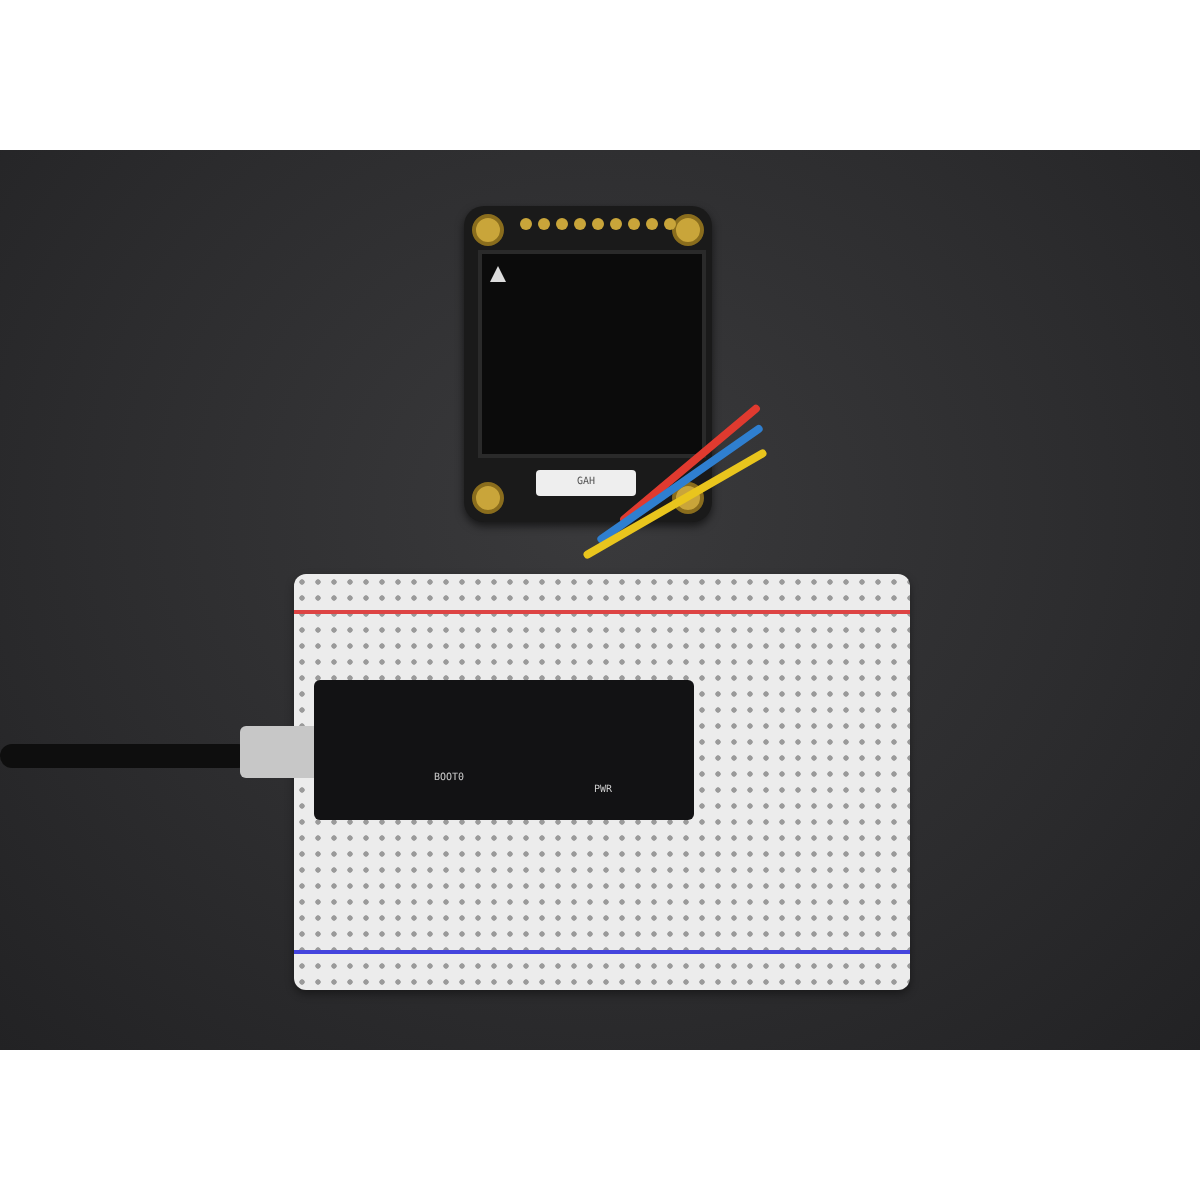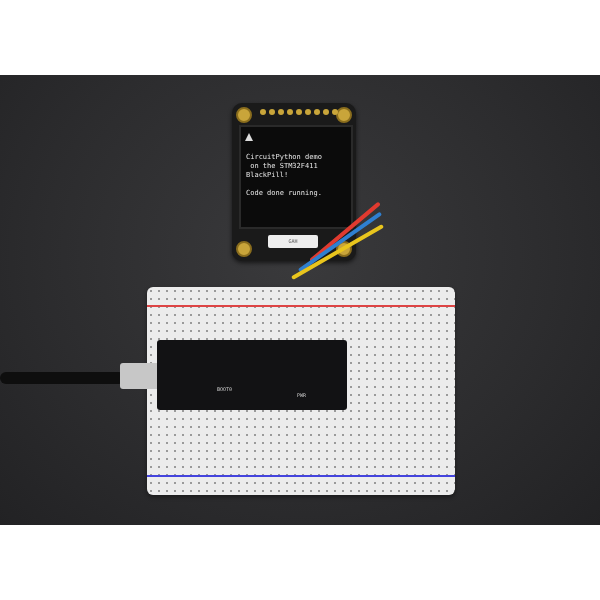--- a/index.html
+++ b/index.html
@@ -38,25 +38,20 @@
       <div class="pin"></div>
       <div class="pin"></div>
       <div class="pin"></div>
       <div class="pin"></div>
       <div class="pin"></div>
       <div class="pin"></div>
   </div>
   <div class="screen">
     <div style="position:absolute;left:4px;top:6px;width:8px;height:8px;background:#ddd;clip-path:polygon(50% 0,100% 100%,0 100%);"></div>
   </div>
-  <div class="screen-text"><span>CircuitPython demo</span>
-<span> on the STM32F411</span>
-<span>BlackPill!</span>
-
-<span>Code done running.</span></div>
   <div class="label">GAH</div>
 </div>
 
 <div class="bb">
   <div class="rail" style="top:18px;background:#d44"></div>
   <div class="rail" style="bottom:18px;background:#44d"></div>
 </div>
 
 <div class="cable"></div>
 <div class="usb"></div>

